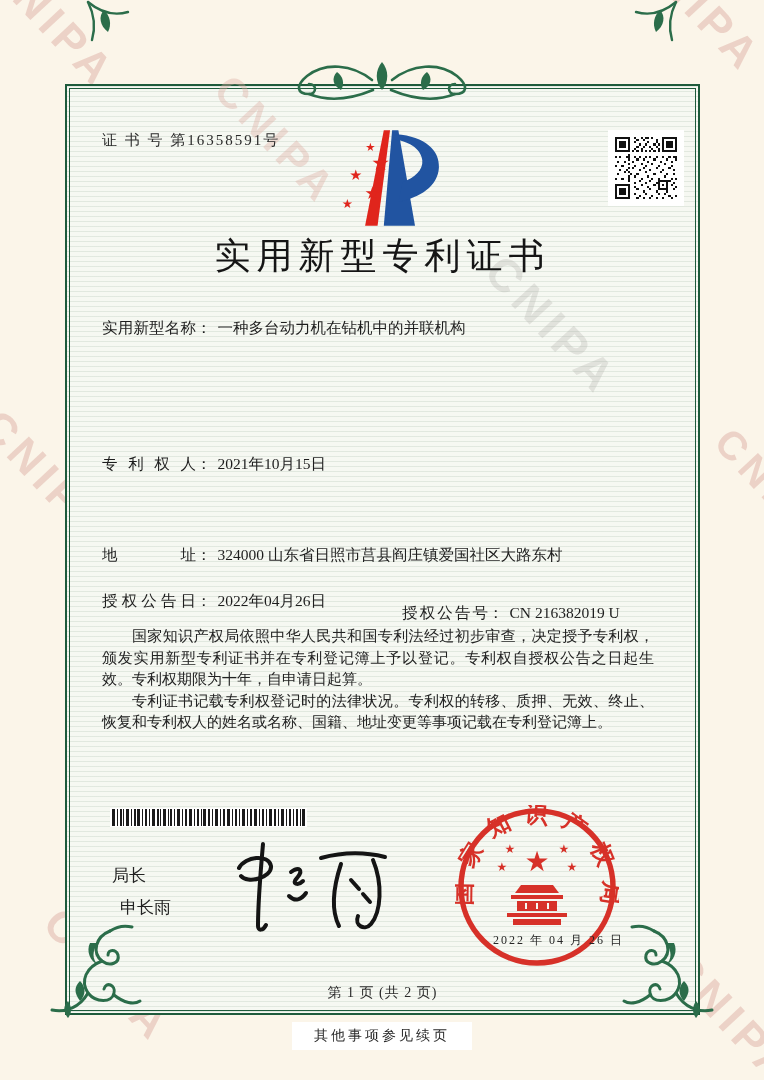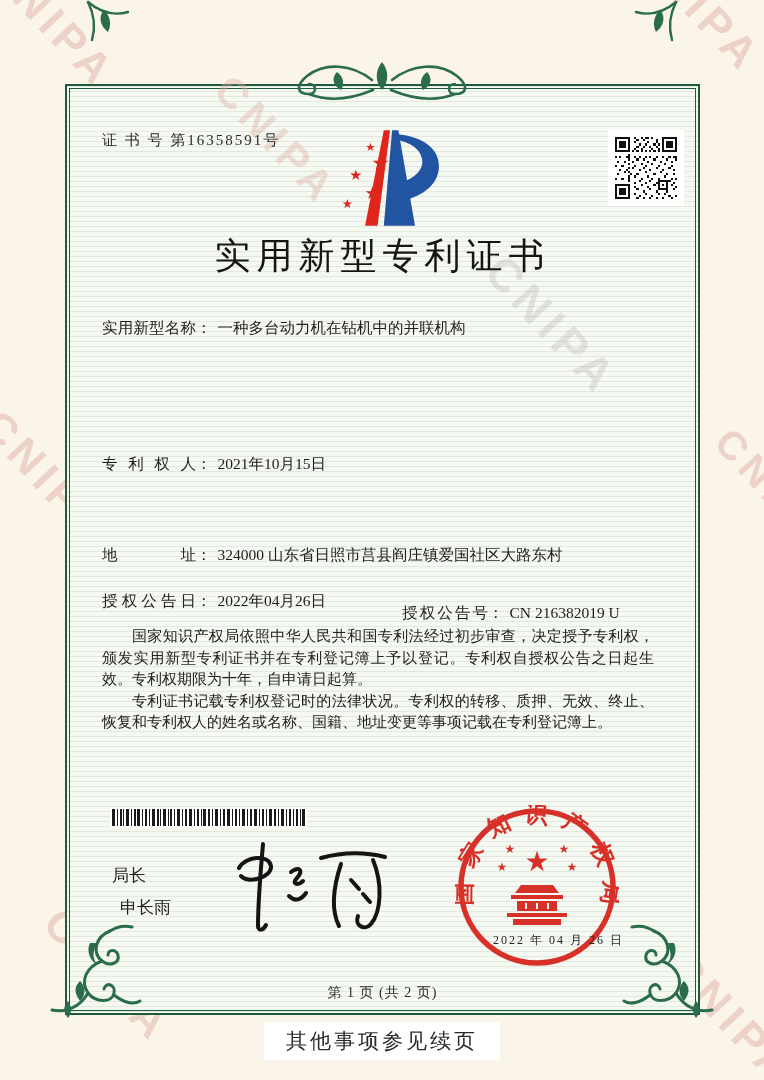--- a/index.html
+++ b/index.html
@@ -45,21 +45,21 @@
   .sigtitle{position:absolute;left:45px;top:778px;font-size:17px;font-family:Liberation Sans, sans-serif;color:#222;}
   .signame{position:absolute;left:45px;top:810px;font-size:17px;font-family:"Liberation Sans","DejaVu Sans",sans-serif;color:#222;margin-left:8px;}
   .sig{position:absolute;left:158px;top:752px;}
   
   .seal{position:absolute;left:388px;top:719px;opacity:.93;}
   .sealdate{position:absolute;left:404px;top:846px;width:175px;text-align:center;
             font-size:12px;letter-spacing:2px;color:#262626;z-index:3;}
   .pageinfo{position:absolute;left:0;top:898px;width:100%;text-align:center;font-size:14px;
             letter-spacing:1px;color:#2a2a2a;font-family:Liberation Serif, serif;}
   .footnote{position:absolute;left:50%;top:1022px;transform:translateX(-50%);background:#fff;
-            padding:5px 22px;font-size:21px;letter-spacing:3px;color:#2a2a2a;white-space:nowrap;}
+            padding:5px 22px;font-size:14px;letter-spacing:3px;color:#2a2a2a;white-space:nowrap;}
   
   .orn{position:absolute;pointer-events:none;}
   .orn-band{left:277px;top:50px;}
   .orn-sprig-l{left:80px;top:0;}
   .orn-sprig-r{left:624px;top:0;transform:scaleX(-1);}
   .orn-bl{left:40px;top:923px;}
   .orn-br{left:619px;top:923px;transform:scaleX(-1);}
 </style>
 </head>
 <body>

